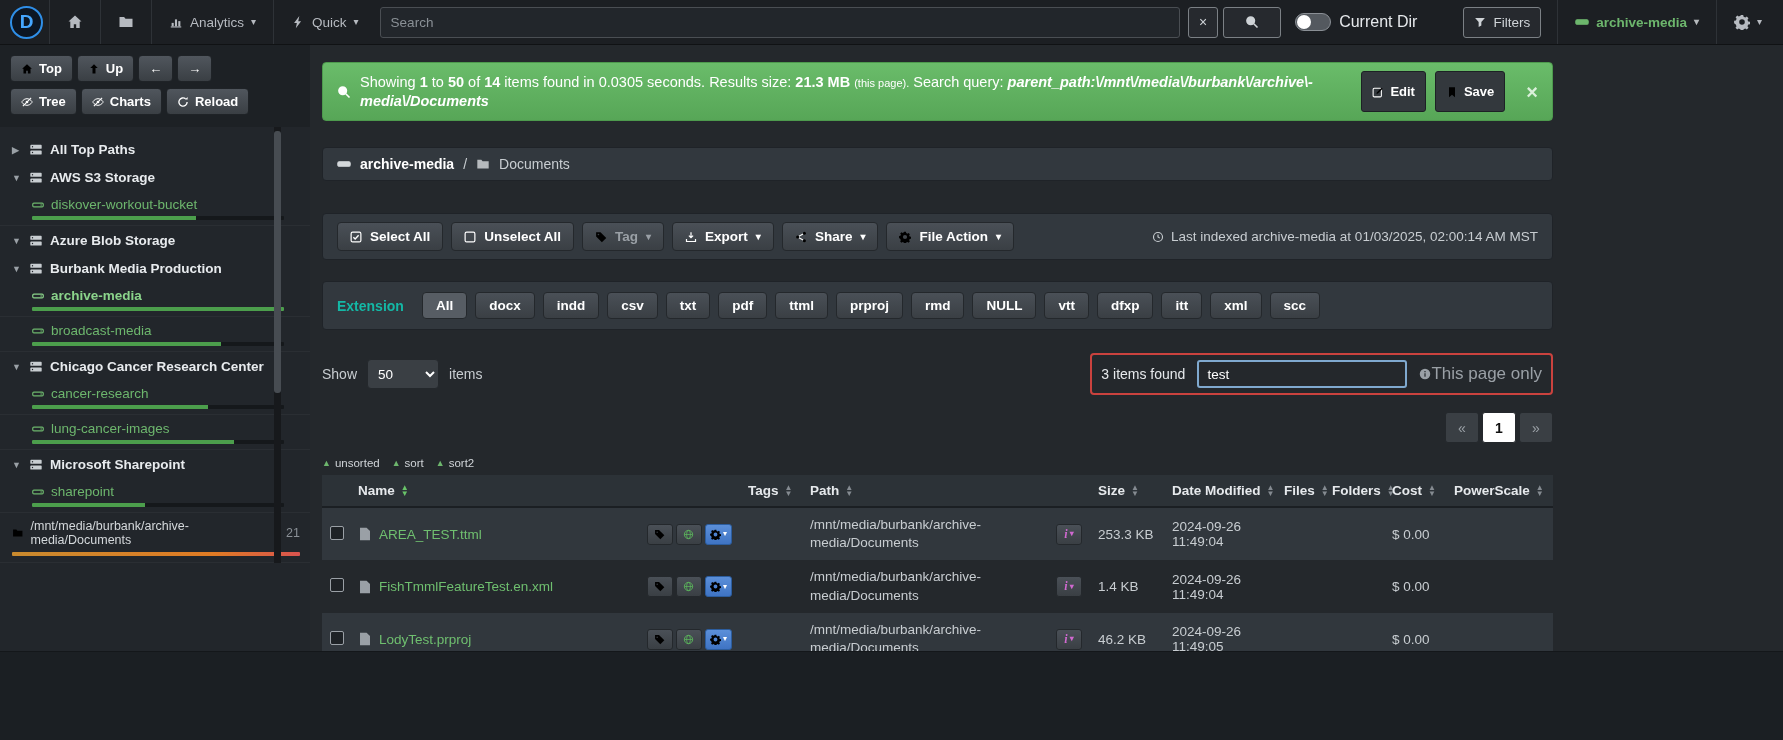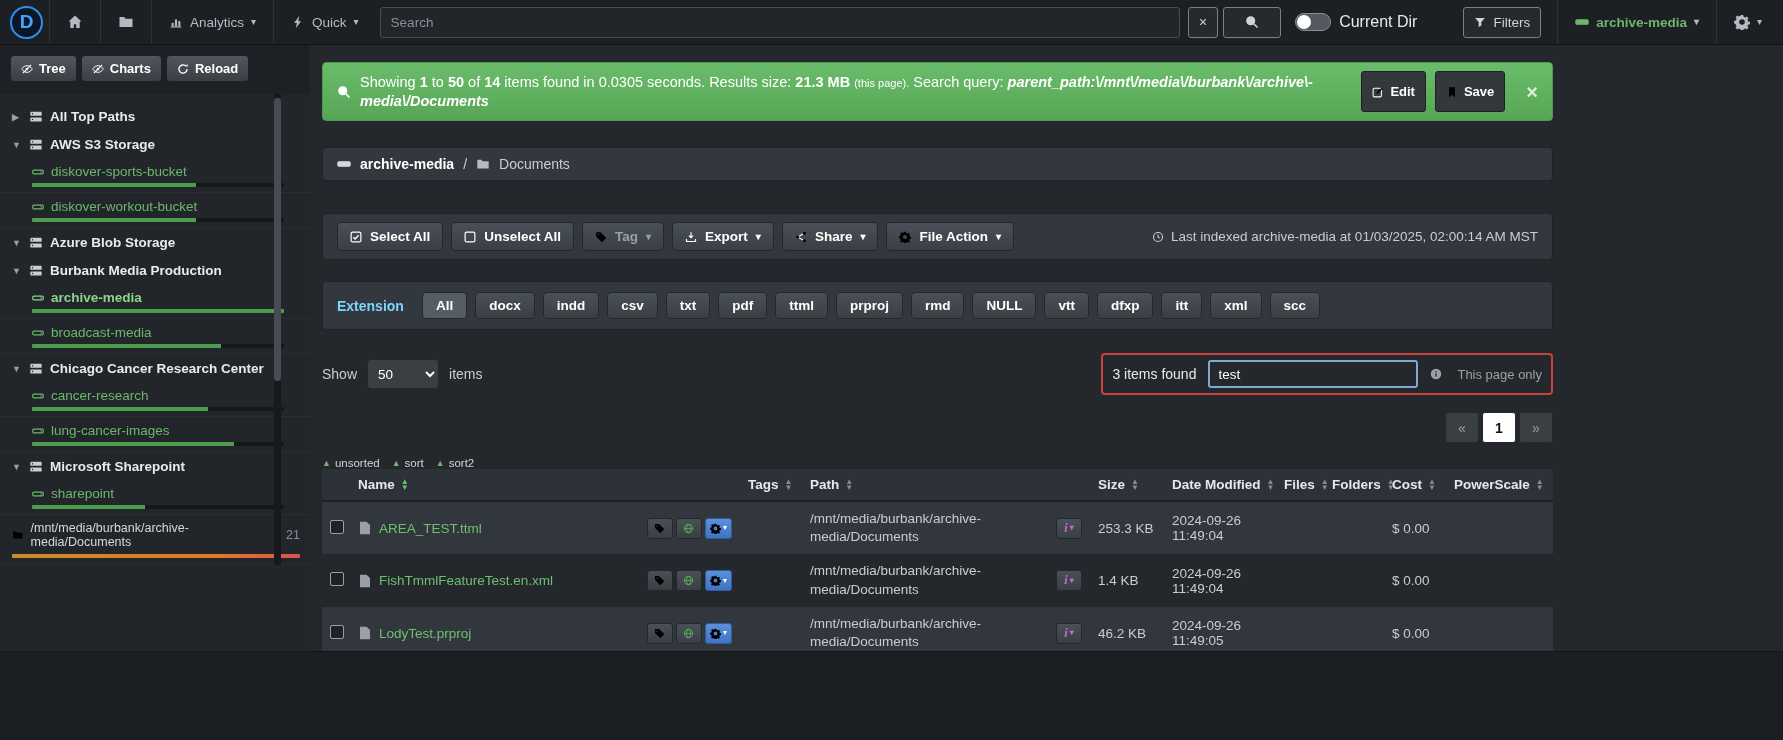--- a/index.html
+++ b/index.html
@@ -70,45 +70,45 @@
   .breadcrumb { margin-top:26px; padding:8px 14px; display:flex; align-items:center; gap:9px; font-size:14px; color:#c8cdd1; }
   .breadcrumb .root { color:#fff; font-weight:bold; }
 
   .toolbar { margin-top:32px; padding:8px 14px; display:flex; gap:8px; align-items:center; }
   .tbtn { background:linear-gradient(#4a5057,#3a3f44); border:1px solid #24282c; border-radius:4px; color:#fff;
     font-weight:bold; font-size:13.5px; padding:6px 12px; display:flex; gap:8px; align-items:center; cursor:pointer; white-space:nowrap; }
   .tbtn.disabled { color:#9aa0a6; }
   .last-indexed { margin-left:auto; color:#c8cdd1; font-size:13.5px; display:flex; gap:7px; align-items:center; }
 
   .extrow { margin-top:21px; padding:10px 14px; display:flex; gap:8px; align-items:center; flex-wrap:nowrap; }
-  .ext-label { color:#7dd3fc; font-weight:bold; font-size:14px; margin-right:10px; }
+  .ext-label { color:#14b8a6; font-weight:bold; font-size:14px; margin-right:10px; }
   .ext-btn { background:linear-gradient(#4a5057,#3a3f44); border:1px solid #24282c; border-radius:4px; color:#fff;
     font-weight:bold; font-size:13.5px; padding:5px 13px; cursor:pointer; }
   .ext-btn.active { background:#575d64; }
 
   .showrow { margin-top:23px; display:flex; align-items:center; font-size:14px; color:#c8cdd1; }
   .showrow select { background:#3a3f44; color:#fff; border:1px solid #24282c; border-radius:4px;
     height:30px; width:72px; margin:0 10px; font-size:13.5px; padding:0 6px; }
   .filterbox { margin-left:auto; border:2px solid #ca423e; border-radius:4px; padding:5px 9px;
     display:flex; align-items:center; gap:12px; }
   .filterbox .found { color:#e6e9ec; font-size:14px; white-space:nowrap; }
   .filterbox input { width:210px; height:28px; background:#24282c; border:2px solid #7fa9cf; border-radius:3px;
     color:#fff; padding:0 8px; font-size:13.5px; outline:none; }
-  .filterbox .note { color:#9aa0a6; font-size:13px; display:flex; gap:15px; align-items:center; white-space:nowrap; }
+  .filterbox .note { color:#9aa0a6; font-size:17px; display:flex; gap:0; align-items:center; white-space:nowrap; }
 
   .pager { margin-top:17px; display:flex; justify-content:flex-end; gap:3px; }
   .page-btn { min-width:34px; height:31px; background:#3a3f44; color:#9aa0a6; border:1px solid #24282c;
     border-radius:3px; display:flex; align-items:center; justify-content:center; font-size:14px; cursor:pointer; }
   .page-btn.active { background:#fff; color:#111; font-weight:bold; }
 
   .sortrow { margin-top:14px; font-size:11.5px; color:#d0d4d8; display:flex; gap:12px; align-items:center; }
   .sort-link { display:flex; gap:4px; align-items:center; cursor:pointer; }
   .sort-link .ar { color:#6db66d; font-size:9px; }
 
-  table.grid { margin-top:0; width:100%; border-collapse:collapse; table-layout:fixed; font-size:13.5px; }
+  table.grid { margin-top:6px; width:100%; border-collapse:collapse; table-layout:fixed; font-size:13.5px; }
   table.grid th { background:#2c3237; text-align:left; padding:8px; color:#e6e9ec; font-size:13.5px;
     border-bottom:2px solid #1b1f23; white-space:nowrap; cursor:pointer; }
   table.grid td { padding:8px; vertical-align:middle; }
   table.grid tbody tr:nth-child(odd) { background:#31373d; }
   table.grid tbody tr:nth-child(even) { background:#24282c; }
   .sorts { display:inline-flex; flex-direction:column; margin-left:6px; vertical-align:middle;
     font-size:8px; line-height:6px; color:#858b91; }
   .sorts.on { color:#69c469; }
   input[type=checkbox] { appearance:none; -webkit-appearance:none; width:14px; height:14px;
     border:1px solid #9aa0a6; border-radius:2px; background:#1e2226; cursor:pointer; margin:0; }
@@ -198,20 +198,40 @@
         <path d="M6.8 1h2.4l.4 1.8 1.7.7 1.5-1 1.7 1.7-1 1.5.7 1.7 1.8.4v2.4l-1.8.4-.7 1.7 1 1.5-1.7 1.7-1.5-1-1.7.7-.4 1.8H6.8l-.4-1.8-1.7-.7-1.5 1-1.7-1.7 1-1.5-.7-1.7L.1 9.2V6.8l1.8-.4.7-1.7-1-1.5L3.3 1.5l1.5 1 1.7-.7zM8 5.2a2.8 2.8 0 100 5.6 2.8 2.8 0 000-5.6z"></path>
       </svg>
     <span class="caret">▾</span>
   </div>
 </div>
 
 <div class="layout">
 
   <div class="sidebar">
     <div class="sidebar-top">
+      <div class="sbtn-row">
+        <div class="sbtn">
+          <svg class="i12" viewBox="0 0 16 16">
+              <path d="M8 1.5L1.5 7.5h1.8V14h3.5v-3.8h2.4V14h3.5V7.5h1.8z"></path>
+            </svg>
+          <span>Top</span>
+        </div>
+        <div class="sbtn">
+          <svg class="i12" viewBox="0 0 16 16">
+              <path d="M8 1.5l5 5H10V14H6V6.5H3z"></path>
+            </svg>
+          <span>Up</span>
+        </div>
+        <div class="sbtn">
+            <span>←</span>
+          </div>
+        <div class="sbtn">
+            <span>→</span>
+          </div>
+      </div>
       <div class="sbtn-row" style="margin-bottom:0;">
         <div class="sbtn">
           <svg class="i12" viewBox="0 0 16 16" fill="none">
               <path d="M1 8s2.5-4.5 7-4.5S15 8 15 8s-2.5 4.5-7 4.5S1 8 1 8z" stroke="currentColor" stroke-width="1.3"></path>
               <circle cx="8" cy="8" r="1.8" fill="currentColor"></circle>
               <path d="M2.5 13.5l11-11" stroke="currentColor" stroke-width="1.4"></path>
             </svg>
           <span>Tree</span>
         </div>
         <div class="sbtn">
@@ -245,32 +265,20 @@
       </div>
       <div class="tgroup">
         <span class="tw">▼</span>
         <svg class="i" viewBox="0 0 16 16" style="color:#c8cdd1">
             <rect x="1.5" y="2" width="13" height="4.6" rx="1"></rect>
             <rect x="1.5" y="8.6" width="13" height="4.6" rx="1"></rect>
             <circle cx="4" cy="4.3" r=".8" fill="#22262b"></circle>
             <circle cx="4" cy="10.9" r=".8" fill="#22262b"></circle>
           </svg>
         <span>AWS S3 Storage</span>
-      </div>
-      <div class="titem">
-        <div class="trow">
-          <svg class="i12" viewBox="0 0 16 16" fill="none">
-              <rect x="1" y="5.5" width="14" height="5" rx="1.5" stroke="currentColor" stroke-width="1.6"></rect>
-              <circle cx="12.2" cy="8" r="1" fill="currentColor"></circle>
-            </svg>
-          <span>diskover-sports-bucket</span>
-        </div>
-        <div class="bar">
-            <div style="width: 65%;"></div>
-          </div>
       </div>
       <div class="titem">
         <div class="trow">
           <svg class="i12" viewBox="0 0 16 16" fill="none">
               <rect x="1" y="5.5" width="14" height="5" rx="1.5" stroke="currentColor" stroke-width="1.6"></rect>
               <circle cx="12.2" cy="8" r="1" fill="currentColor"></circle>
             </svg>
           <span>diskover-workout-bucket</span>
         </div>
         <div class="bar">

